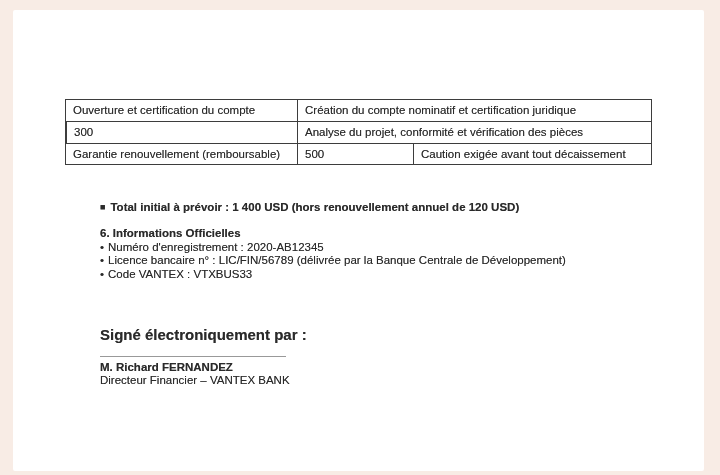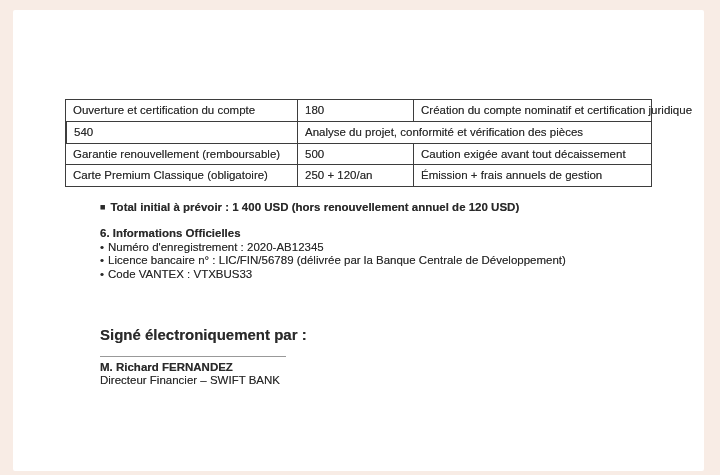--- a/index.html
+++ b/index.html
@@ -112,36 +112,30 @@
 </style>
 </head>
 <body>
 
 <div class="canvas">
   <div class="paper">
 
     <div class="fees-table">
       <div class="tr">
         <div class="td c1">Ouverture et certification du compte</div>
-        <div class="td c2">180</div>
         <div class="td c3">Création du compte nominatif et certification juridique</div>
       </div>
       <div class="tr">
-        <div class="td c2">540</div>
+        <div class="td c2">300</div>
         <div class="td c3">Analyse du projet, conformité et vérification des pièces</div>
       </div>
       <div class="tr">
         <div class="td c1">Garantie renouvellement (remboursable)</div>
         <div class="td c2">500</div>
         <div class="td c3">Caution exigée avant tout décaissement</div>
-      </div>
-      <div class="tr">
-        <div class="td c1">Carte Premium Classique (obligatoire)</div>
-        <div class="td c2">250 + 120/an</div>
-        <div class="td c3">Émission + frais annuels de gestion</div>
       </div>
     </div>
 
     <div class="total-line">
       <span class="sq">■</span><span>Total initial à prévoir : 1 400 USD (hors renouvellement annuel de 120 USD)</span>
     </div>
 
     <div class="info-block">
       <div class="info-heading">6. Informations Officielles</div>
       <div class="info-item">
@@ -151,16 +145,16 @@
         <span class="bullet">•</span><span>Licence bancaire n° : LIC/FIN/56789 (délivrée par la Banque Centrale de Développement)</span>
       </div>
       <div class="info-item">
         <span class="bullet">•</span><span>Code VANTEX : VTXBUS33</span>
       </div>
     </div>
 
     <div class="sig-label">Signé électroniquement par :</div>
     <div class="sig-line"></div>
     <div class="sig-name">M. Richard FERNANDEZ</div>
-    <div class="sig-title">Directeur Financier – SWIFT BANK</div>
+    <div class="sig-title">Directeur Financier – VANTEX BANK</div>
 
   </div>
 </div>
 
 </body></html>

